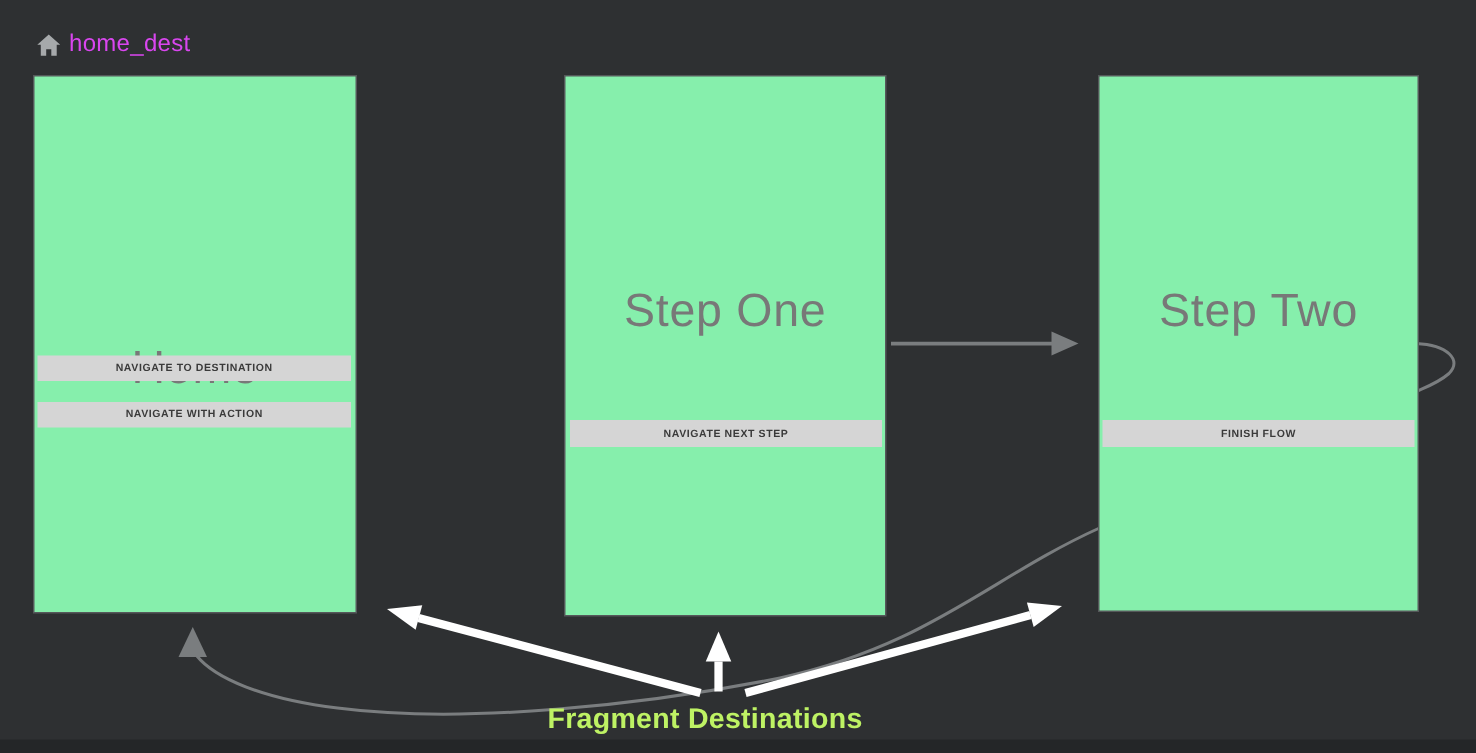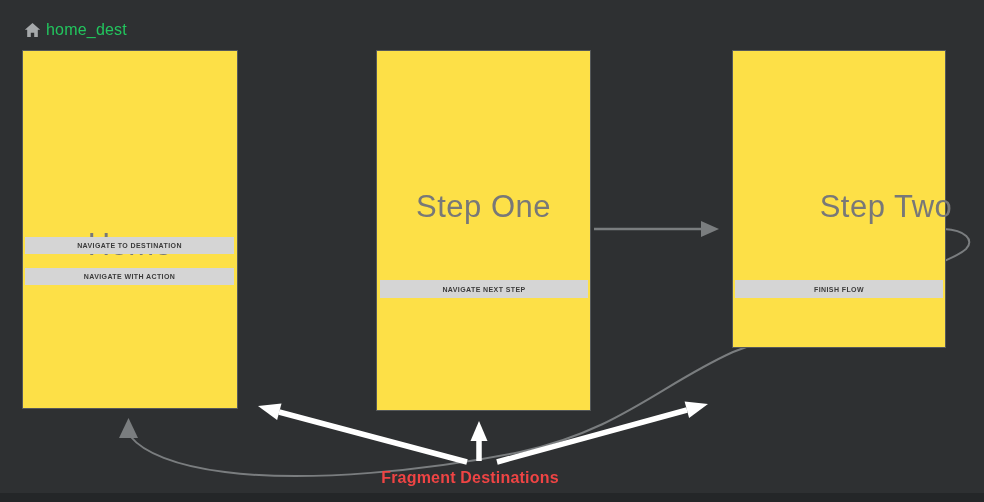--- a/index.html
+++ b/index.html
@@ -10,46 +10,46 @@
     overflow: hidden; position: relative;
   }
   .canvas { position: absolute; inset: 0; }
   svg.layer { position: absolute; left: 0; top: 0; width: 984px; height: 502px; }
   .under-layer { z-index: 1; }
   .over-layer  { z-index: 3; pointer-events: none; }
 
   .dest-label {
     position: absolute; z-index: 2;
     display: flex; align-items: center; gap: 5px;
-    color: #22c55e; font-size: 16px; letter-spacing: 0.2px;
+    color: #d946ef; font-size: 16px; letter-spacing: 0.2px;
     cursor: default;
   }
   .dest-label .home-glyph { display: inline-flex; }
 
   .card {
     position: absolute; z-index: 2;
-    background: #fde047;
+    background: #86efac;
     box-shadow: 0 0 0 1px #55585a;
     box-sizing: border-box;
   }
   .card .title {
     position: absolute; width: 100%; text-align: center;
     color: #787878; font-size: 31px; font-weight: 400; letter-spacing: 0.5px;
   }
   .card .abtn {
     position: absolute;
     background: #d5d5d5;
     display: flex; align-items: center; justify-content: center;
     color: #3a3a3a; font-size: 7px; font-weight: bold; letter-spacing: 0.4px;
     white-space: nowrap;
   }
   .annotation-label {
     position: absolute; z-index: 4;
     left: 300px; top: 469px; width: 340px; text-align: center;
-    color: #ef4444; font-size: 16px; font-weight: bold; letter-spacing: 0.2px;
+    color: #bef264; font-size: 19px; font-weight: bold; letter-spacing: 0.2px;
   }
   .bottom-strip {
     position: absolute; z-index: 5;
     left: 0; top: 493px; width: 984px; height: 9px;
     background: #242628;
   }
 </style>
 </head>
 <body>
 
@@ -87,21 +87,21 @@
     <div class="title" style="top:176px;">Home</div>
     <div class="abtn" style="left:2px; right:3px; top:186px; height:17px;">NAVIGATE TO DESTINATION</div>
     <div class="abtn" style="left:2px; right:3px; top:217px; height:17px;">NAVIGATE WITH ACTION</div>
   </div>
 
   <div class="card" style="left:377px; top:51px; width:213px; height:359px;">
     <div class="title" style="top:138px;">Step One</div>
     <div class="abtn" style="left:3px; right:2px; top:229px; height:18px;">NAVIGATE NEXT STEP</div>
   </div>
 
-  <div class="card" style="left:733px; top:51px; width:212px; height:296px;padding-left:47px;">
+  <div class="card" style="left:733px; top:51px; width:212px; height:356px;">
     <div class="title" style="top:138px;">Step Two</div>
     <div class="abtn" style="left:2px; right:2px; top:229px; height:18px;">FINISH FLOW</div>
   </div>
 
   <svg class="layer over-layer" viewBox="0 0 984 502">
     <g>
       <line x1="467" y1="462" x2="279" y2="412" stroke="#ffffff" stroke-width="5.5"></line>
       <polygon points="258,406 281.5,403.5 277.1,419.9" fill="#ffffff"></polygon>
     </g>
     <g>

